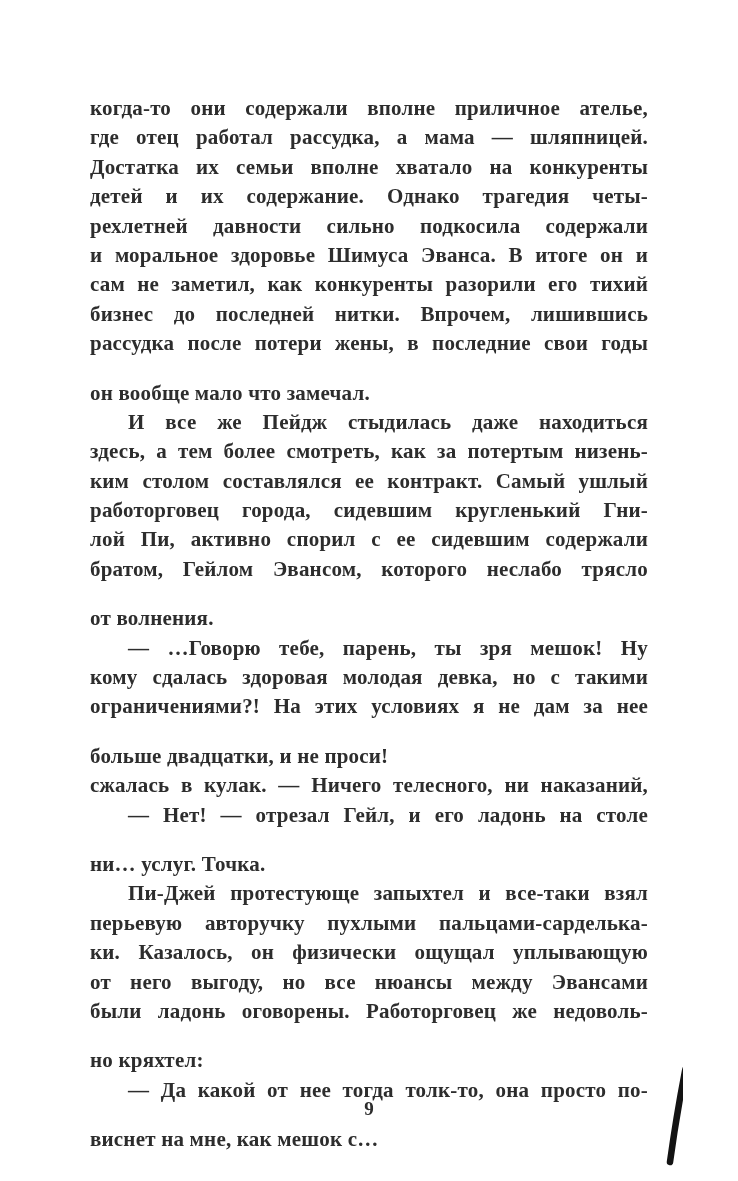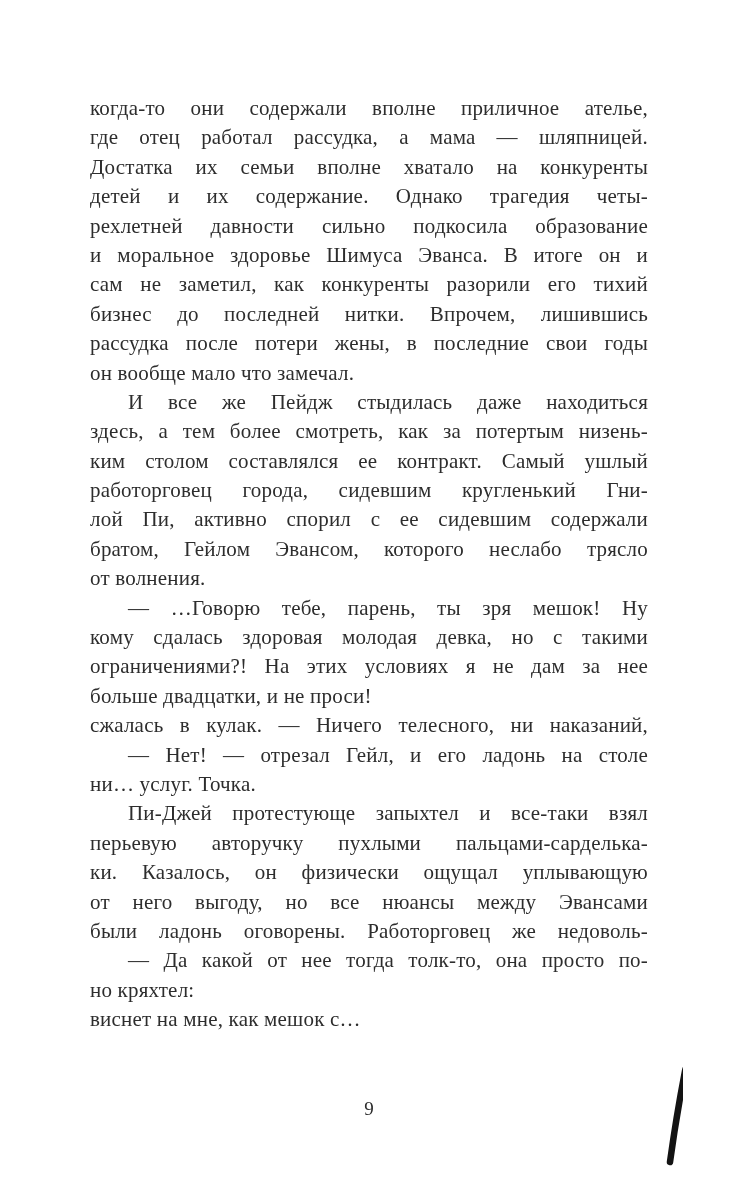--- a/index.html
+++ b/index.html
@@ -7,40 +7,42 @@
     padding: 0;
     background: #ffffff;
   }
   .page {
     position: relative;
     width: 683px;
     height: 1181px;
     background: #ffffff;
     overflow: hidden;
     font-family: "Liberation Serif", "DejaVu Serif", serif;
+    font-weight: bold;
   }
   .text-block {
     position: absolute;
     left: 90px;
     top: 94px;
     width: 558px;
     color: #2d2d2d;
     font-size: 21px;
     line-height: 29.4px;
     letter-spacing: 0.2px;
   }
   .line {
     text-align: justify;
     text-align-last: justify;
     height: 29.4px;
     overflow: hidden;
     white-space: nowrap;
   }
   .line.para-end {
     text-align-last: left;
+    margin-top: 20px;
   }
   .line.indent {
     text-indent: 38px;
   }
   .page-number {
     position: absolute;
     left: 0;
     top: 1098px;
     width: 738px;
     text-align: center;
@@ -59,21 +61,21 @@
 <body>
 
 <div class="page">
 
   <div class="text-block">
 
   <div class="line">когда-то они содержали вполне приличное ателье,</div>
       <div class="line">где отец работал рассудка, а мама — шляпницей.</div>
       <div class="line">Достатка их семьи вполне хватало на конкуренты</div>
       <div class="line">детей и их содержание. Однако трагедия четы-</div>
-      <div class="line">рехлетней давности сильно подкосила образование</div>
+      <div class="line">рехлетней давности сильно подкосила содержали</div>
       <div class="line">и моральное здоровье Шимуса Эванса. В итоге он и</div>
       <div class="line">сам не заметил, как конкуренты разорили его тихий</div>
       <div class="line">бизнес до последней нитки. Впрочем, лишившись</div>
       <div class="line">рассудка после потери жены, в последние свои годы</div>
       <div class="line para-end">он вообще мало что замечал.</div>
       <div class="line indent">И все же Пейдж стыдилась даже находиться</div>
       <div class="line">здесь, а тем более смотреть, как за потертым низень-</div>
       <div class="line">ким столом составлялся ее контракт. Самый ушлый</div>
       <div class="line">работорговец города, сидевшим кругленький Гни-</div>
       <div class="line">лой Пи, активно спорил с ее сидевшим содержали</div>
@@ -84,22 +86,22 @@
       <div class="line">ограничениями?! На этих условиях я не дам за нее</div>
       <div class="line para-end">больше двадцатки, и не проси!</div>
       <div class="line">сжалась в кулак. — Ничего телесного, ни наказаний,</div>
       <div class="line indent">— Нет! — отрезал Гейл, и его ладонь на столе</div>
       <div class="line para-end">ни… услуг. Точка.</div>
       <div class="line indent">Пи-Джей протестующе запыхтел и все-таки взял</div>
       <div class="line">перьевую авторучку пухлыми пальцами-сарделька-</div>
       <div class="line">ки. Казалось, он физически ощущал уплывающую</div>
       <div class="line">от него выгоду, но все нюансы между Эвансами</div>
       <div class="line">были ладонь оговорены. Работорговец же недоволь-</div>
+      <div class="line para-end">но кряхтел:</div>
       <div class="line indent">— Да какой от нее тогда толк-то, она просто по-</div>
-      <div class="line para-end">но кряхтел:</div>
       <div class="line para-end">виснет на мне, как мешок с…</div>
     </div>
 
   <div class="page-number">9</div>
 
   <svg class="pen-mark" viewBox="0 0 56 112" xmlns="http://www.w3.org/2000/svg">
     <path d="M15 104 Q21 60 30 13 Q32 5 38 7 Q47 9 49 16 Q49 19 47 18" fill="none" stroke="#131313" stroke-width="6.5" stroke-linecap="round" stroke-linejoin="round"></path>
   </svg>
 
 </div>

